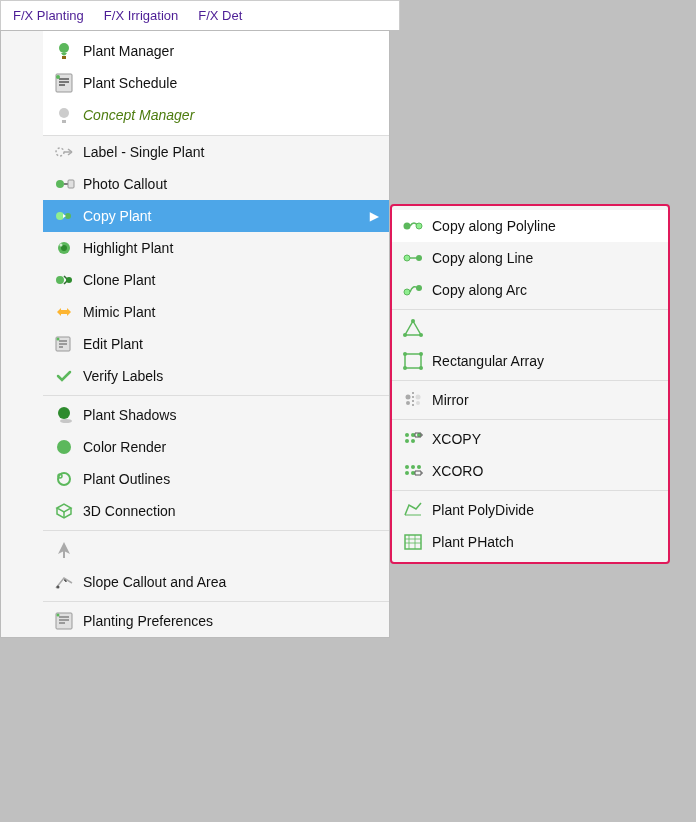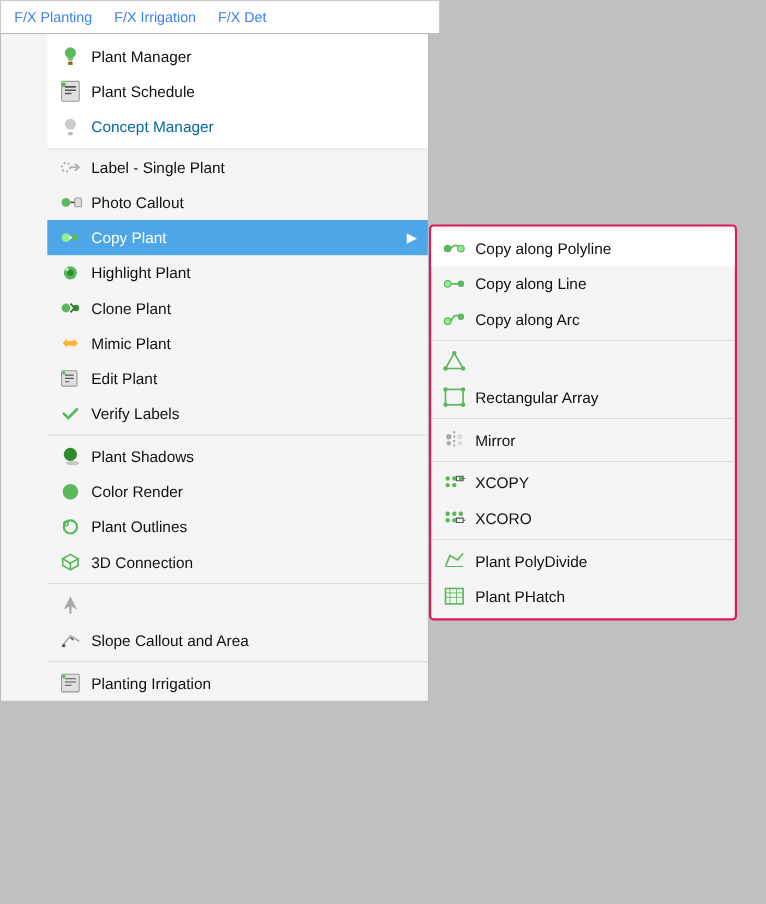--- a/index.html
+++ b/index.html
@@ -24,21 +24,21 @@
       border-bottom: none;
       display: flex;
       align-items: center;
       padding: 4px 8px;
       gap: 12px;
       height: 30px;
       z-index: 10;
     }
     .menu-bar-item {
       font-size: 13px;
-      color: #3b82f6;
+      color: #4c1d95;
       cursor: pointer;
       white-space: nowrap;
       padding: 2px 4px;
     }
     .menu-bar-item.active {
       background: white;
     }
 
     
     .dropdown-main {
@@ -66,21 +66,22 @@
       gap: 8px;
       cursor: pointer;
       color: #111;
       min-height: 32px;
     }
     .menu-item.selected {
       background: #4da6e8;
       color: white;
     }
     .menu-item.disabled {
-      color: #0369a1;
+      color: #4d7c0f;
+      font-style: italic;
     }
     .menu-item .icon {
       width: 22px;
       height: 22px;
       display: flex;
       align-items: center;
       justify-content: center;
       flex-shrink: 0;
     }
     .menu-item .label {
@@ -325,21 +326,21 @@
     <div class="menu-item">
       <span class="icon">
         <svg width="22" height="22" viewBox="0 0 22 22">
           <rect x="3" y="3" width="16" height="16" rx="1" fill="#e0e0e0" stroke="#999" stroke-width="1"></rect>
           <line x1="6" y1="7" x2="16" y2="7" stroke="#555" stroke-width="1"></line>
           <line x1="6" y1="10" x2="16" y2="10" stroke="#555" stroke-width="1"></line>
           <line x1="6" y1="13" x2="12" y2="13" stroke="#555" stroke-width="1"></line>
           <circle cx="5" cy="5" r="1.5" fill="#5cb85c"></circle>
         </svg>
       </span>
-      <span class="label">Planting Irrigation</span>
+      <span class="label">Planting Preferences</span>
     </div>
   </div>
 </div>
 
 <div class="dropdown-sub">
 
   <div class="menu-item" style="background:white;">
     <span class="icon">
       <svg width="22" height="22" viewBox="0 0 22 22">
         <circle cx="5" cy="11" r="3.5" fill="#5cb85c"></circle>

